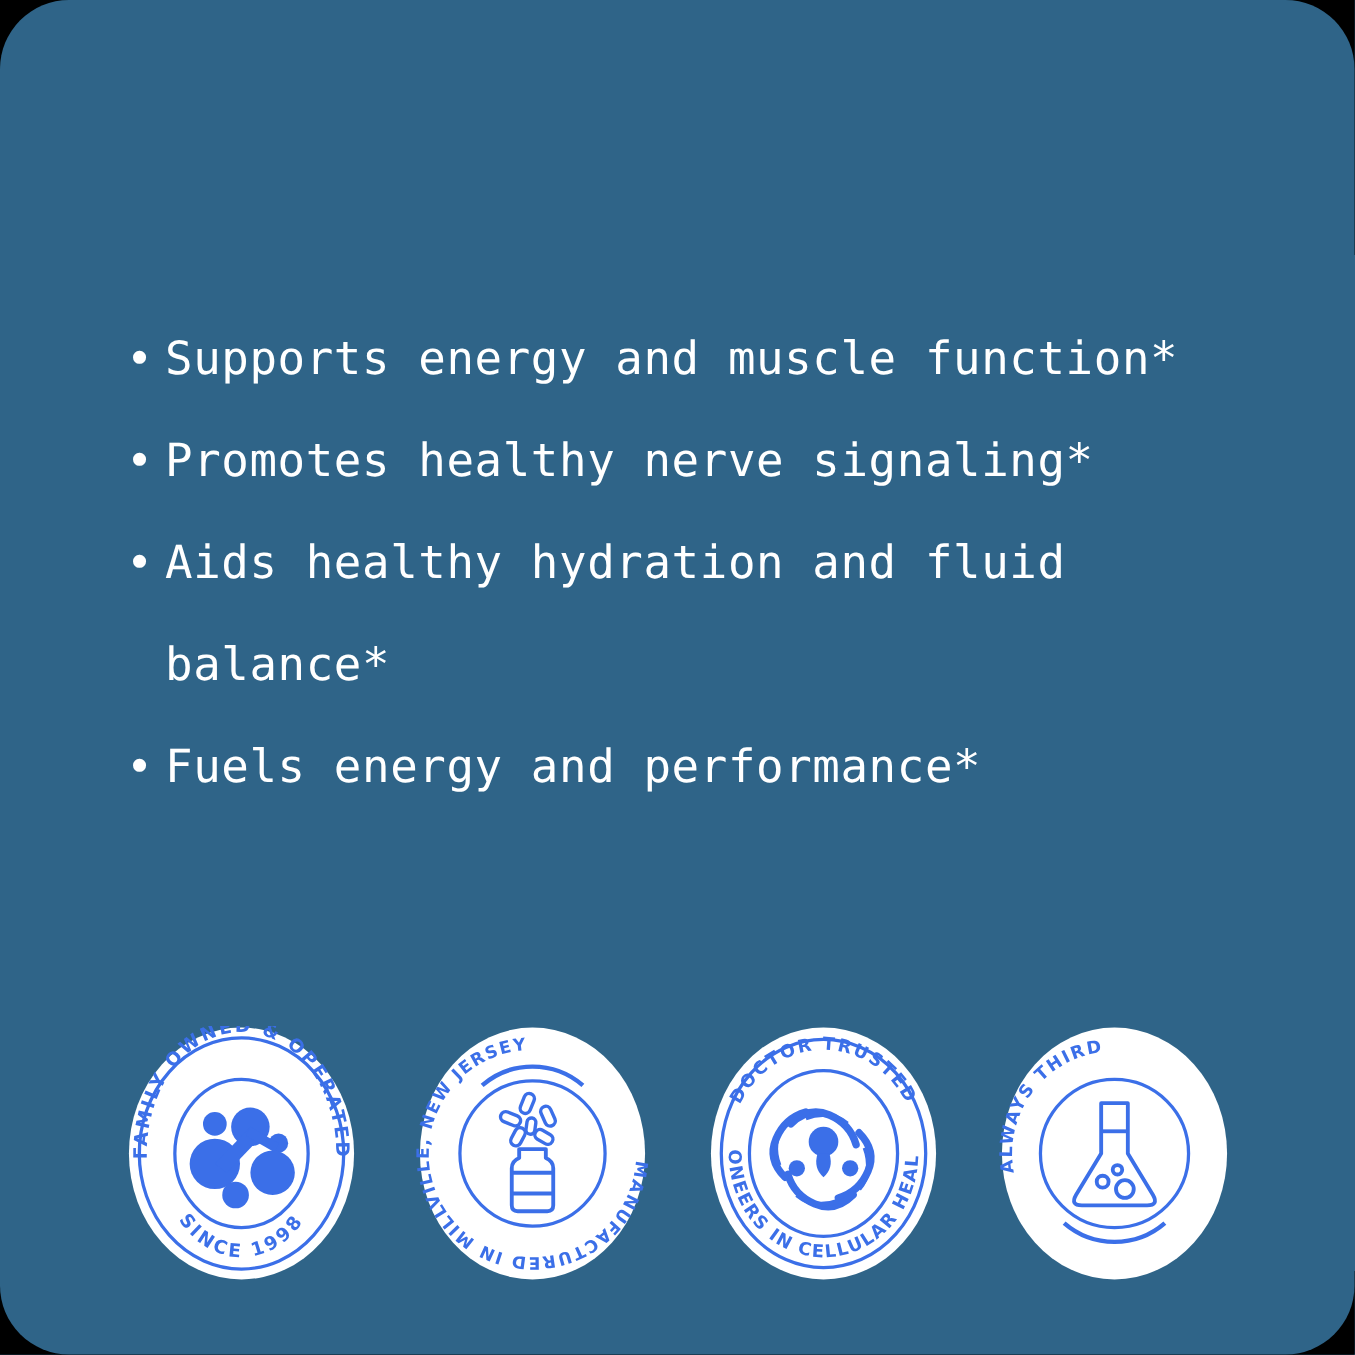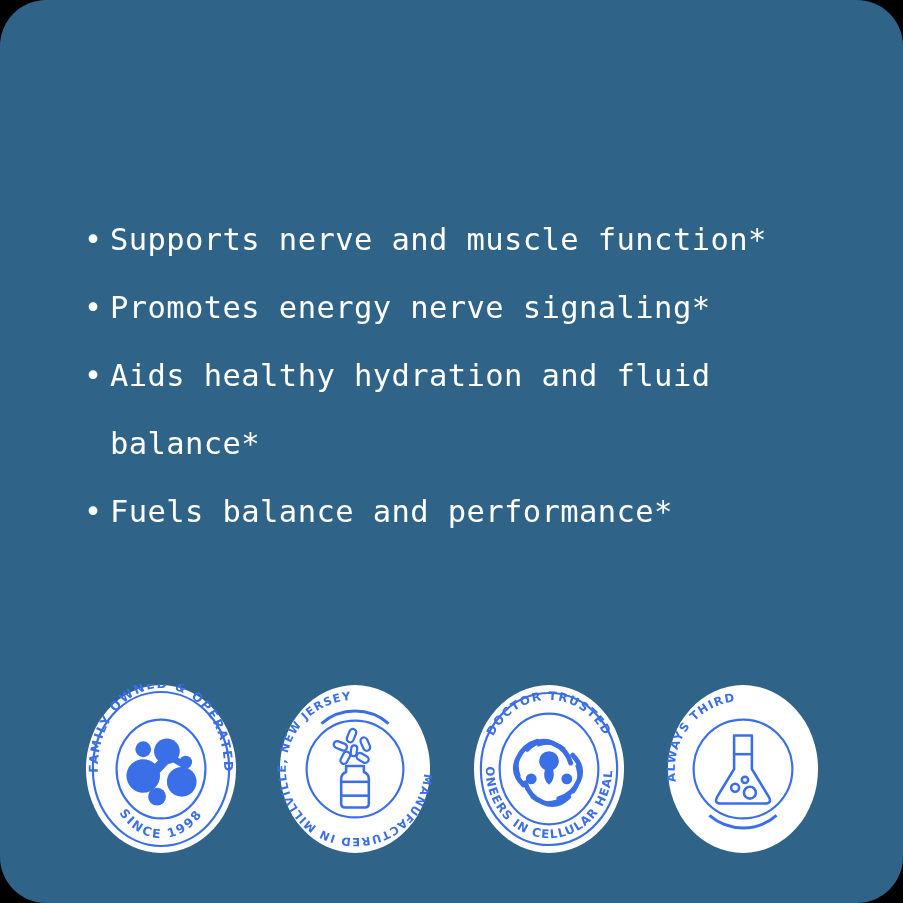--- a/index.html
+++ b/index.html
@@ -79,36 +79,36 @@
 </style>
 </head>
 <body>
 
 <div id="card">
 
   <div id="benefits">
 
     <div class="benefit-row">
       <span class="benefit-bullet">•</span>
-      <span class="benefit-text">Supports nerve and muscle function*</span>
-    </div>
-
-    <div class="benefit-row">
-      <span class="benefit-bullet">•</span>
-      <span class="benefit-text">Promotes energy nerve signaling*</span>
+      <span class="benefit-text">Supports energy and muscle function*</span>
+    </div>
+
+    <div class="benefit-row">
+      <span class="benefit-bullet">•</span>
+      <span class="benefit-text">Promotes healthy nerve signaling*</span>
     </div>
 
     <div class="benefit-row">
       <span class="benefit-bullet">•</span>
       <span class="benefit-text">Aids healthy hydration and fluid balance*</span>
     </div>
 
     <div class="benefit-row">
       <span class="benefit-bullet">•</span>
-      <span class="benefit-text">Fuels balance and performance*</span>
+      <span class="benefit-text">Fuels energy and performance*</span>
     </div>
 
   </div>
 
   <div id="badges">
 
     <div class="badge">
       <svg viewBox="0 0 160 172" xmlns="http://www.w3.org/2000/svg">
         <defs>
           <path id="b1-top" d="M 80 168 m -64 -82 a 64 82 0 0 1 128 0" fill="none"></path>

